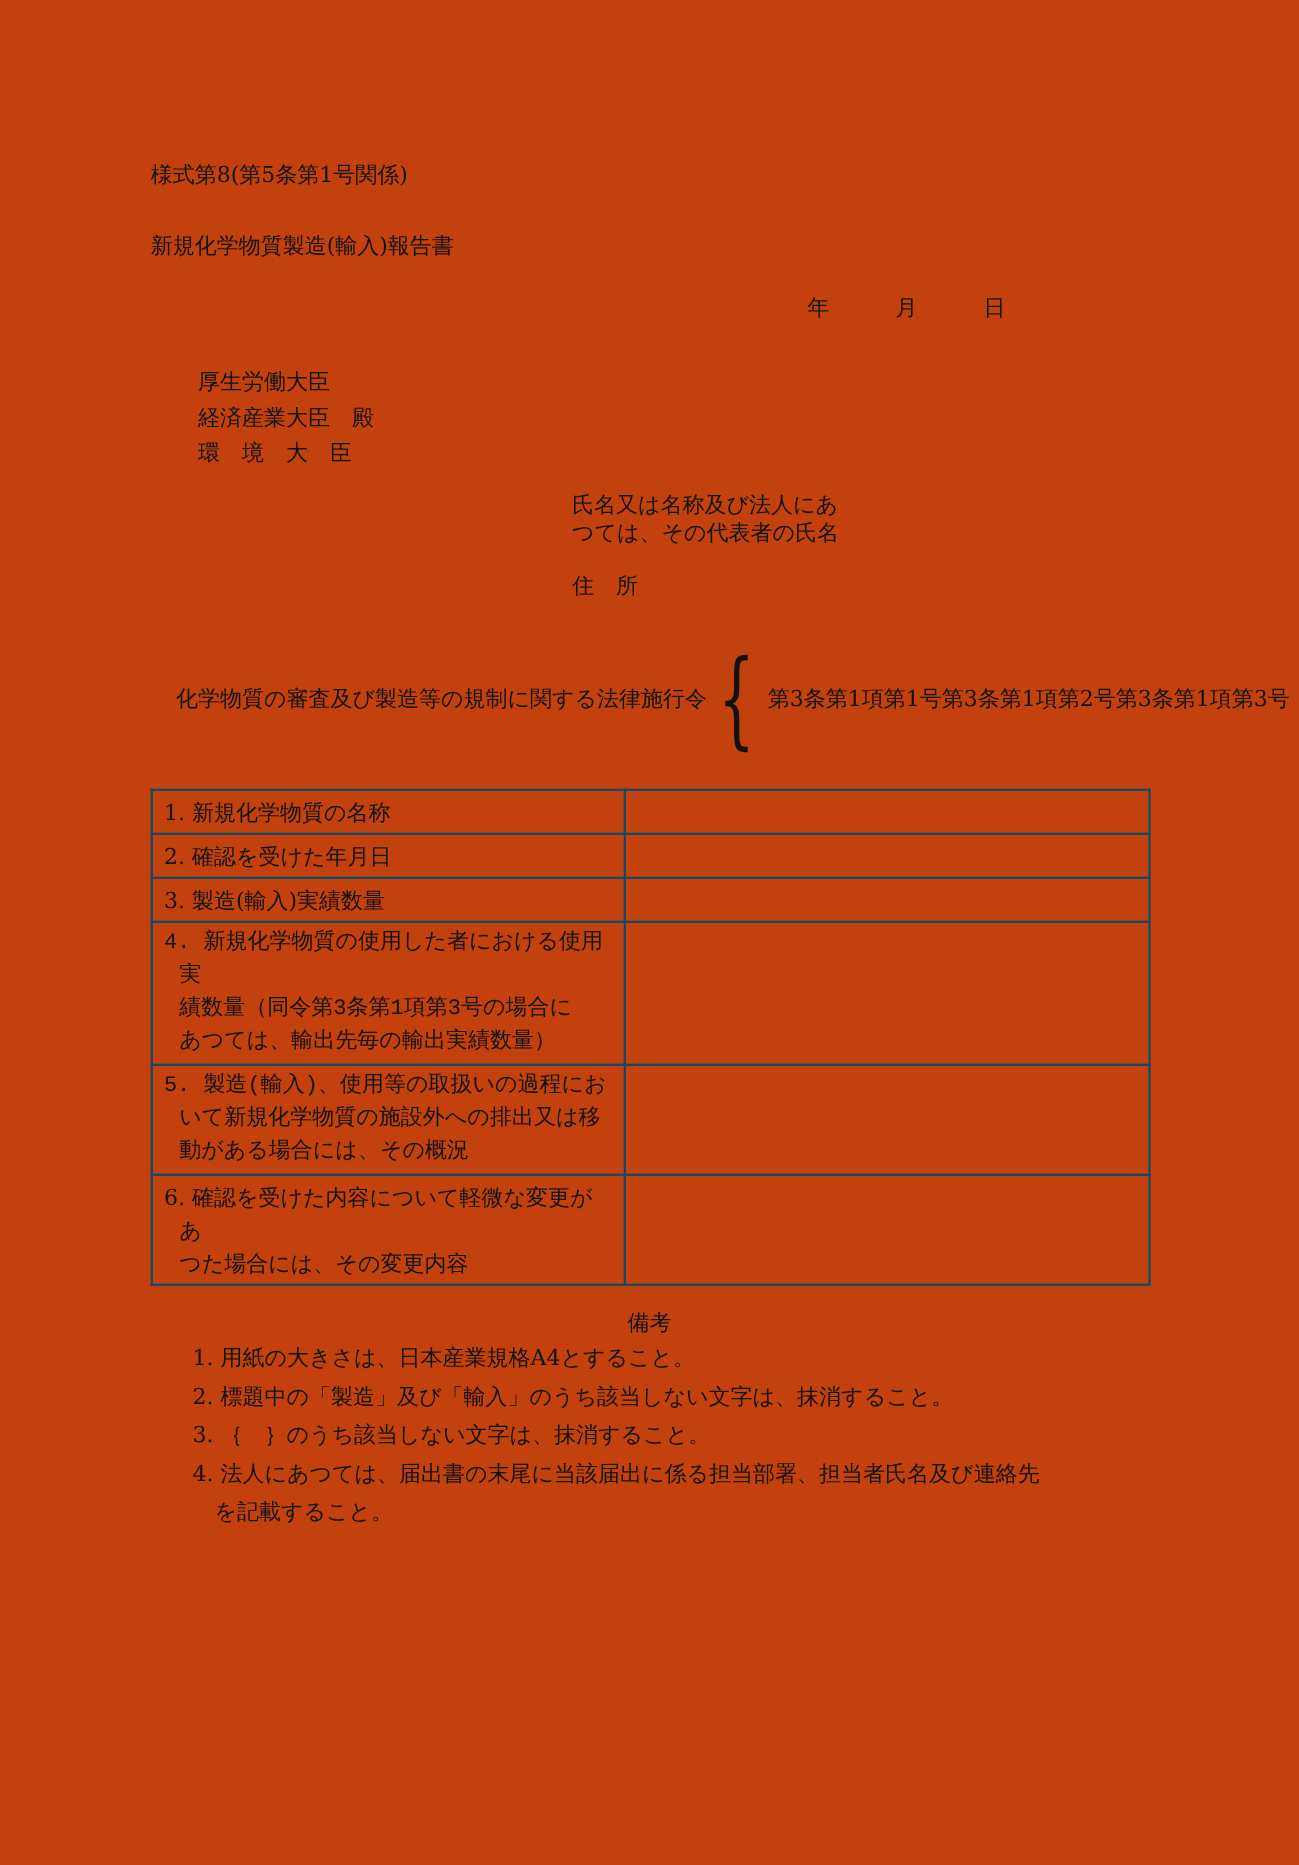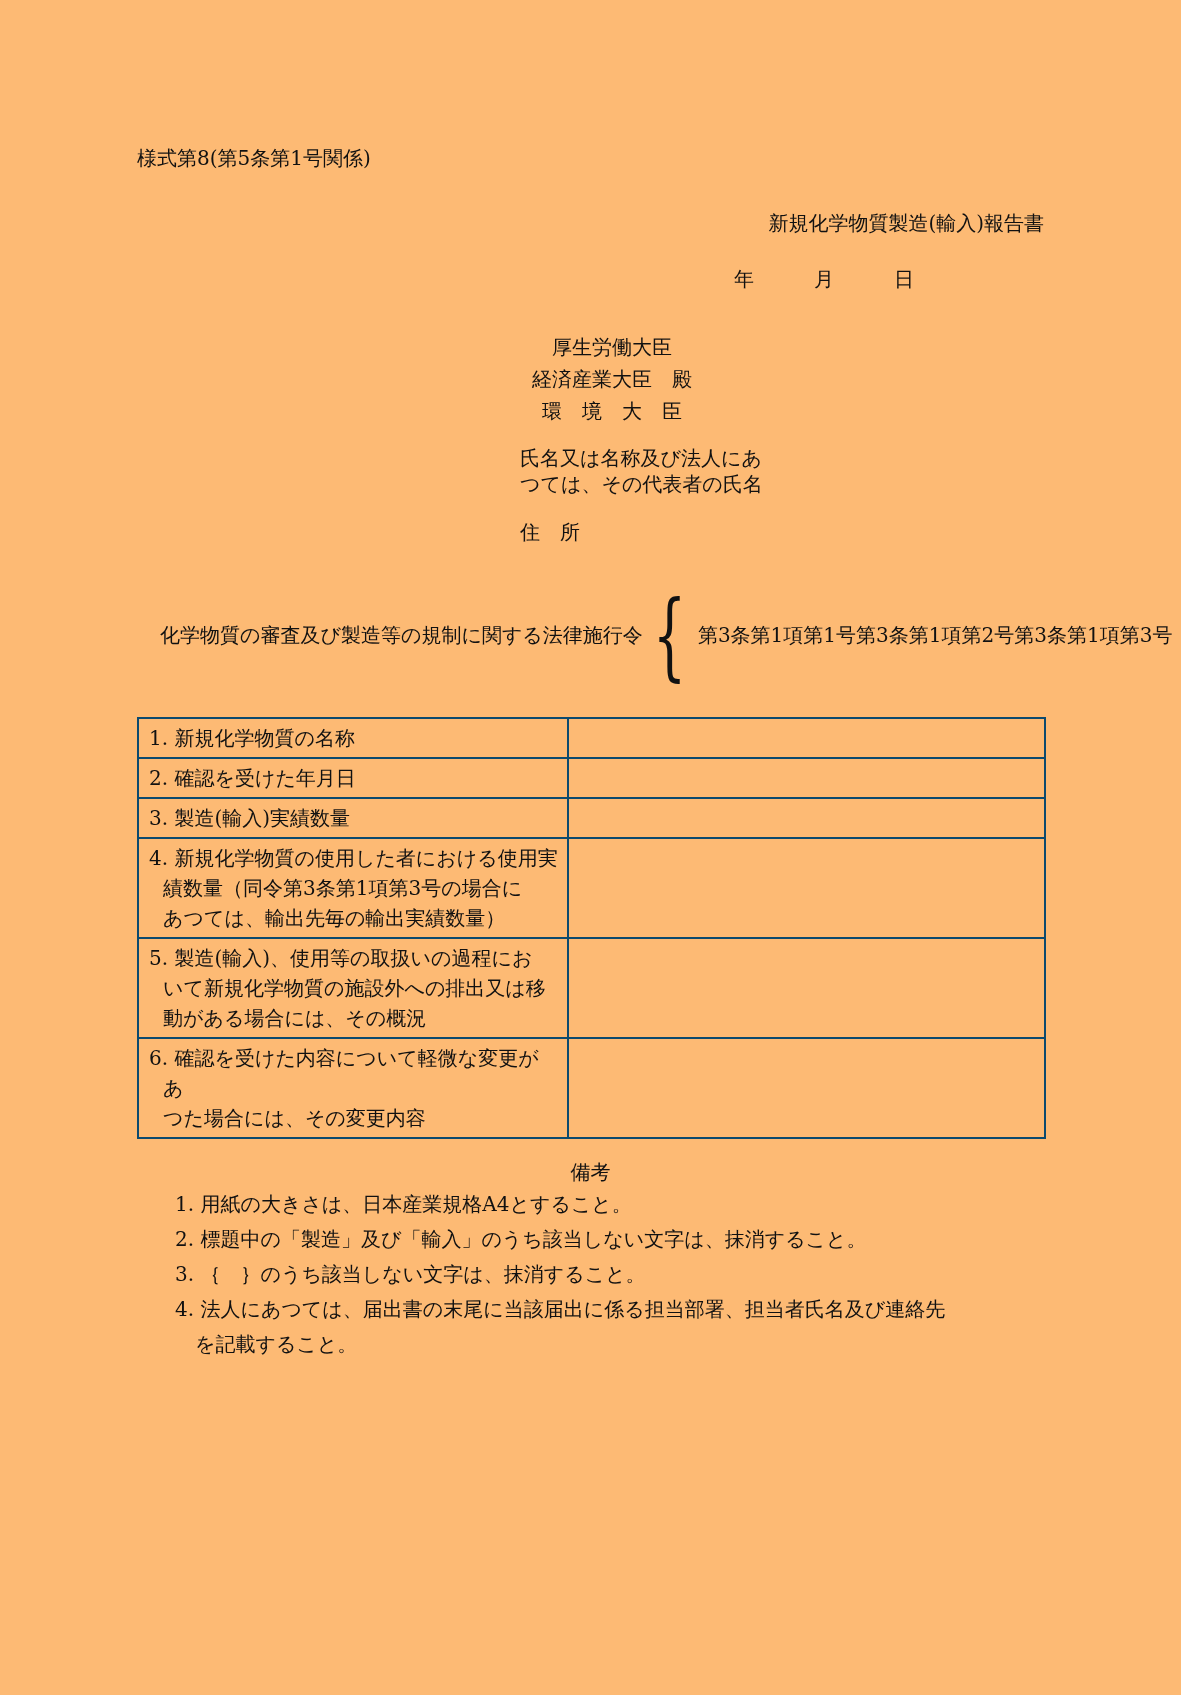--- a/index.html
+++ b/index.html
@@ -2,47 +2,46 @@
 <html><head>
 <meta charset="utf-8">
 <style>
   * { box-sizing: border-box; }
   html, body { margin: 0; padding: 0; background: #ffffff; }
   .page {
     position: relative;
     width: 1181px;
     height: 1695px;
     margin: 0 auto;
-    background: #fdba74;
+    background: #c2410c;
     color: #111111;
     font-family: "DejaVu Serif", "Liberation Serif", serif;
     font-size: 20px;
     overflow: hidden;
   }
   .content {
     padding: 145px 137px 0 137px;
   }
   .form-number {
     line-height: 26px;
   }
   .doc-title {
-    text-align: right;
+    text-align: left;
     margin-top: 38px;
     line-height: 28px;
   }
   .date-line {
     text-align: right;
     padding-right: 130px;
     margin-top: 28px;
     line-height: 28px;
   }
   .addressees {
     margin-top: 38px;
     margin-left: 43px;
-    text-align: center;
   }
   .addressee {
     line-height: 32px;
   }
   .signer {
     margin-left: 383px;
     margin-top: 18px;
   }
   .signer-note {
     white-space: pre-line;
@@ -99,21 +98,21 @@
     width: 430px;
     white-space: pre-line;
     text-indent: -14px;
     line-height: 30px;
   }
   td.value-cell {
     width: 477px;
     padding-left: 8px;
   }
   tr.row-short td { height: 40px; }
-  tr.row-tall td  { height: 97px; }
+  tr.row-tall td  { height: 97px; font-family: Liberation Mono, monospace; }
   tr.row-mid td   { height: 66px; }
   .remarks {
     margin-top: 18px;
   }
   .remarks-title {
     line-height: 30px;
     text-align: center;
   }
   .remark-item {
     white-space: pre-line;

